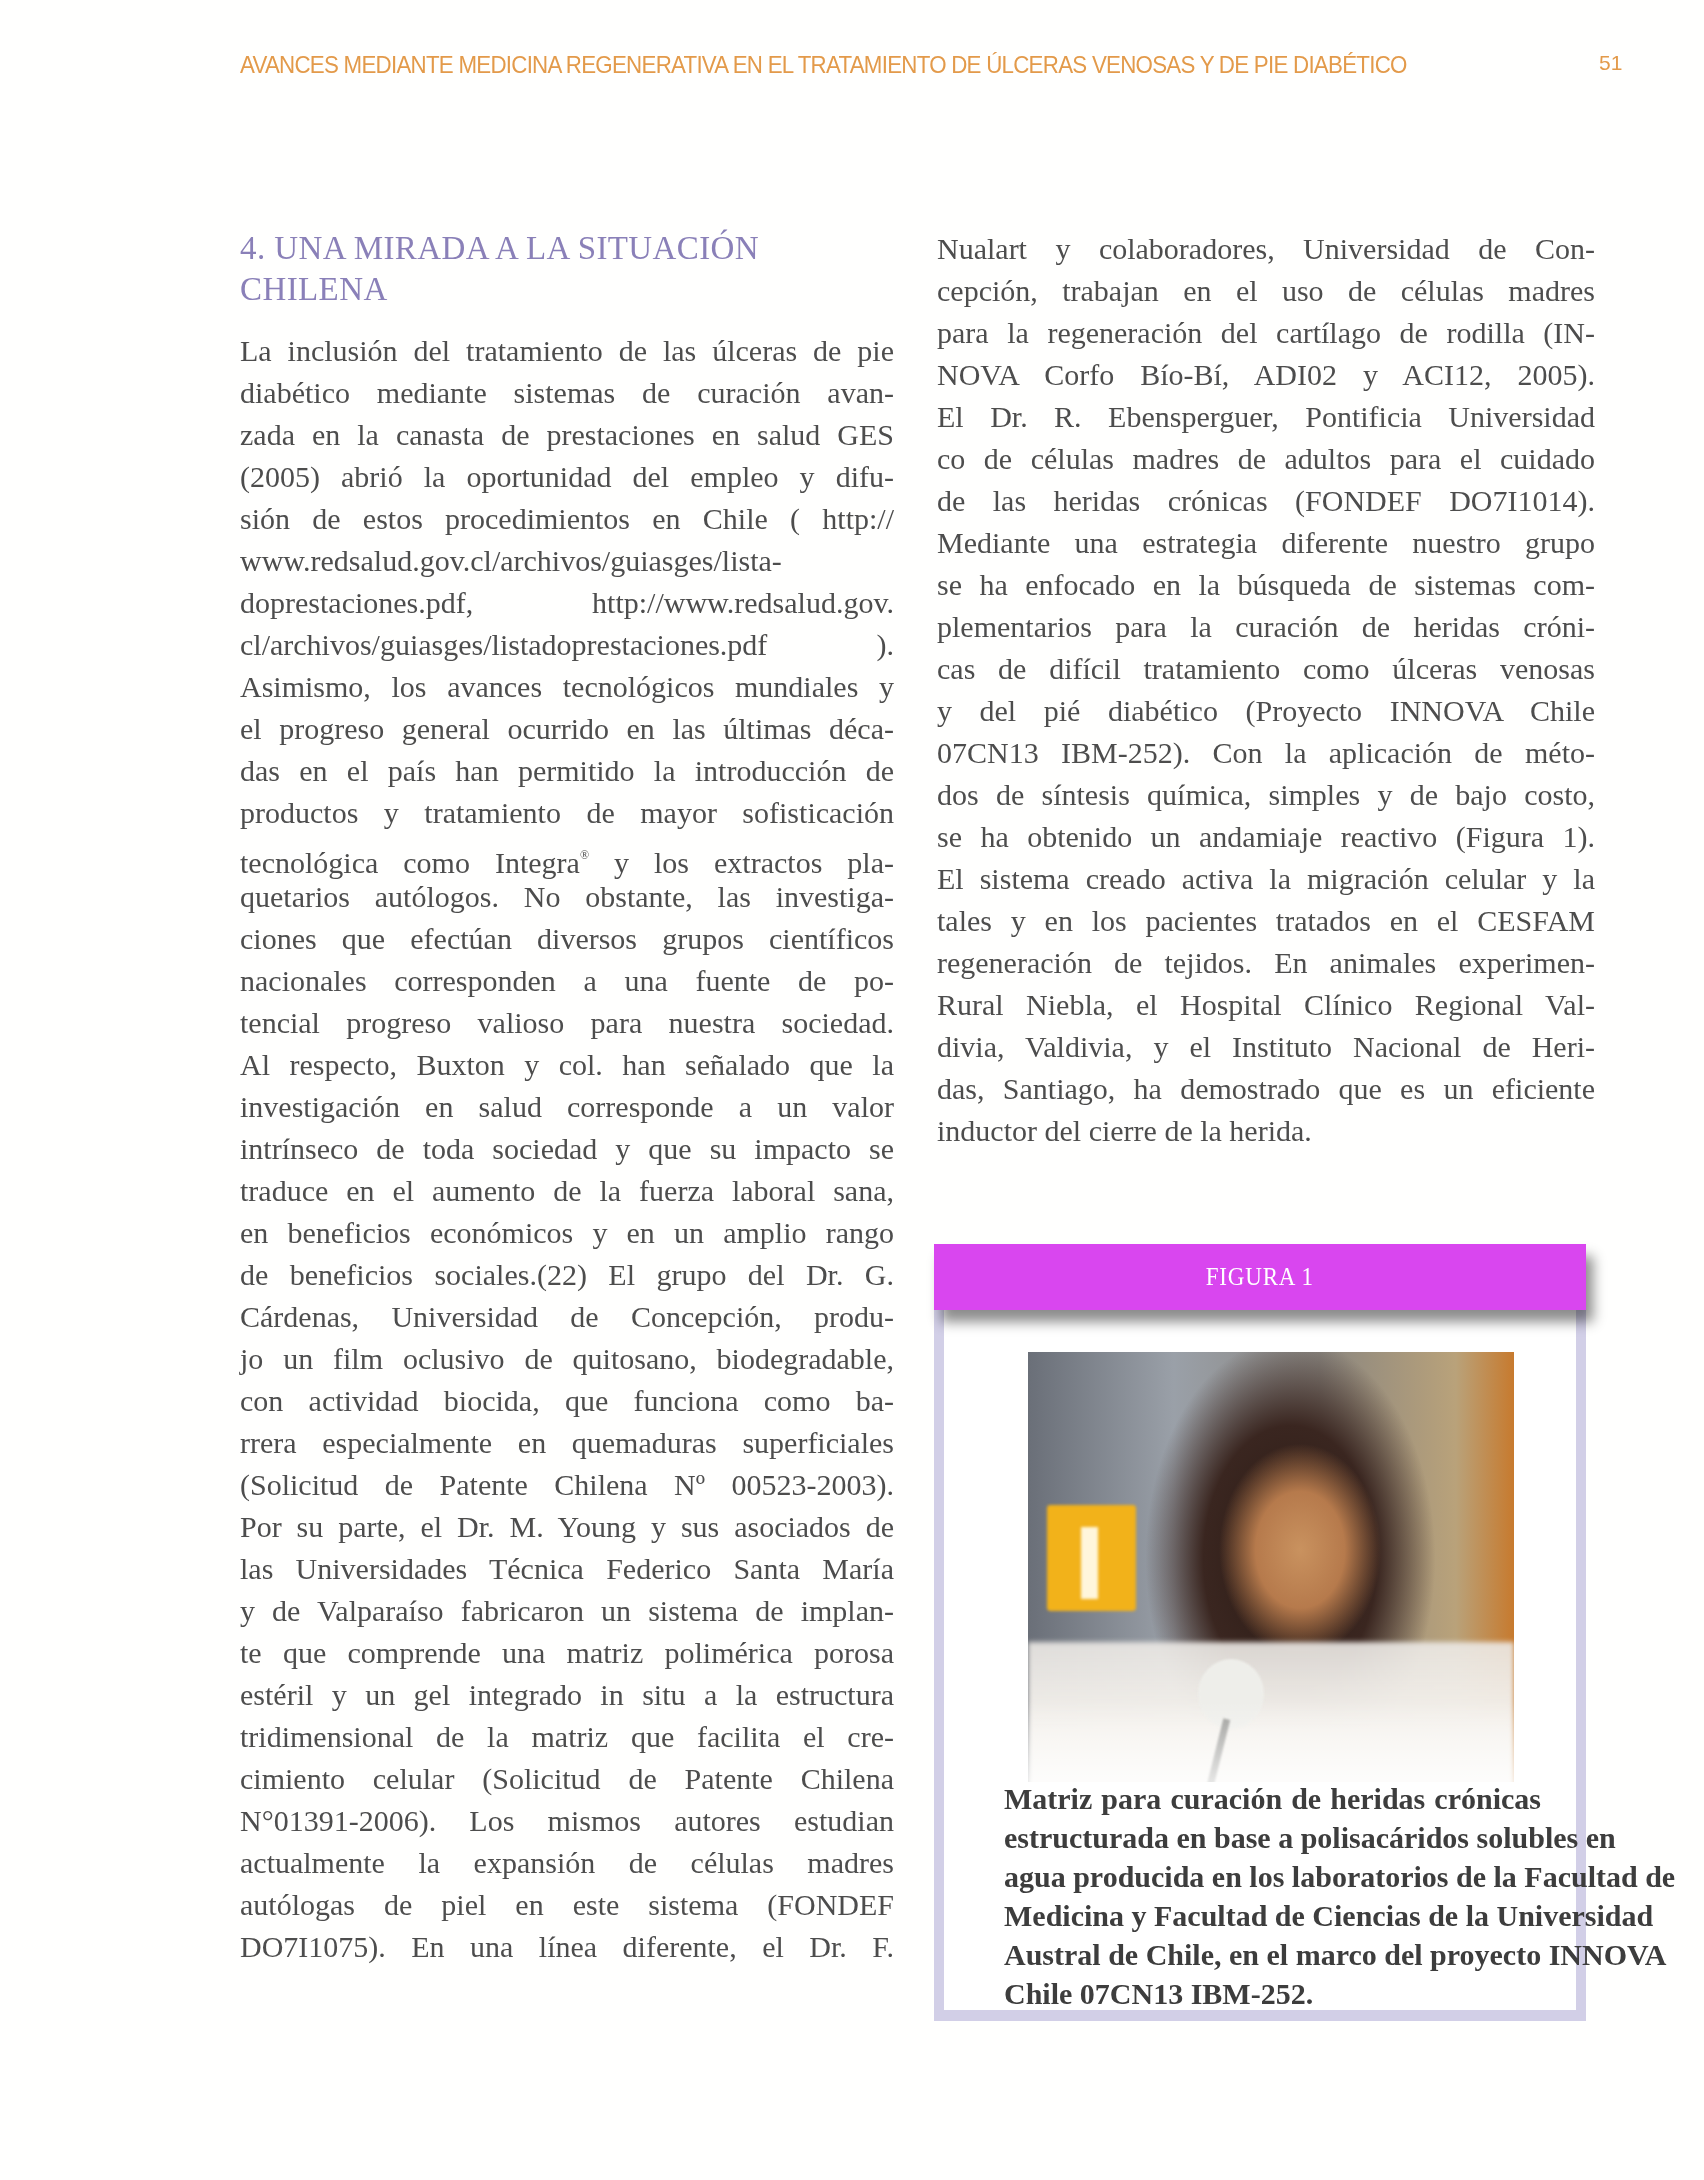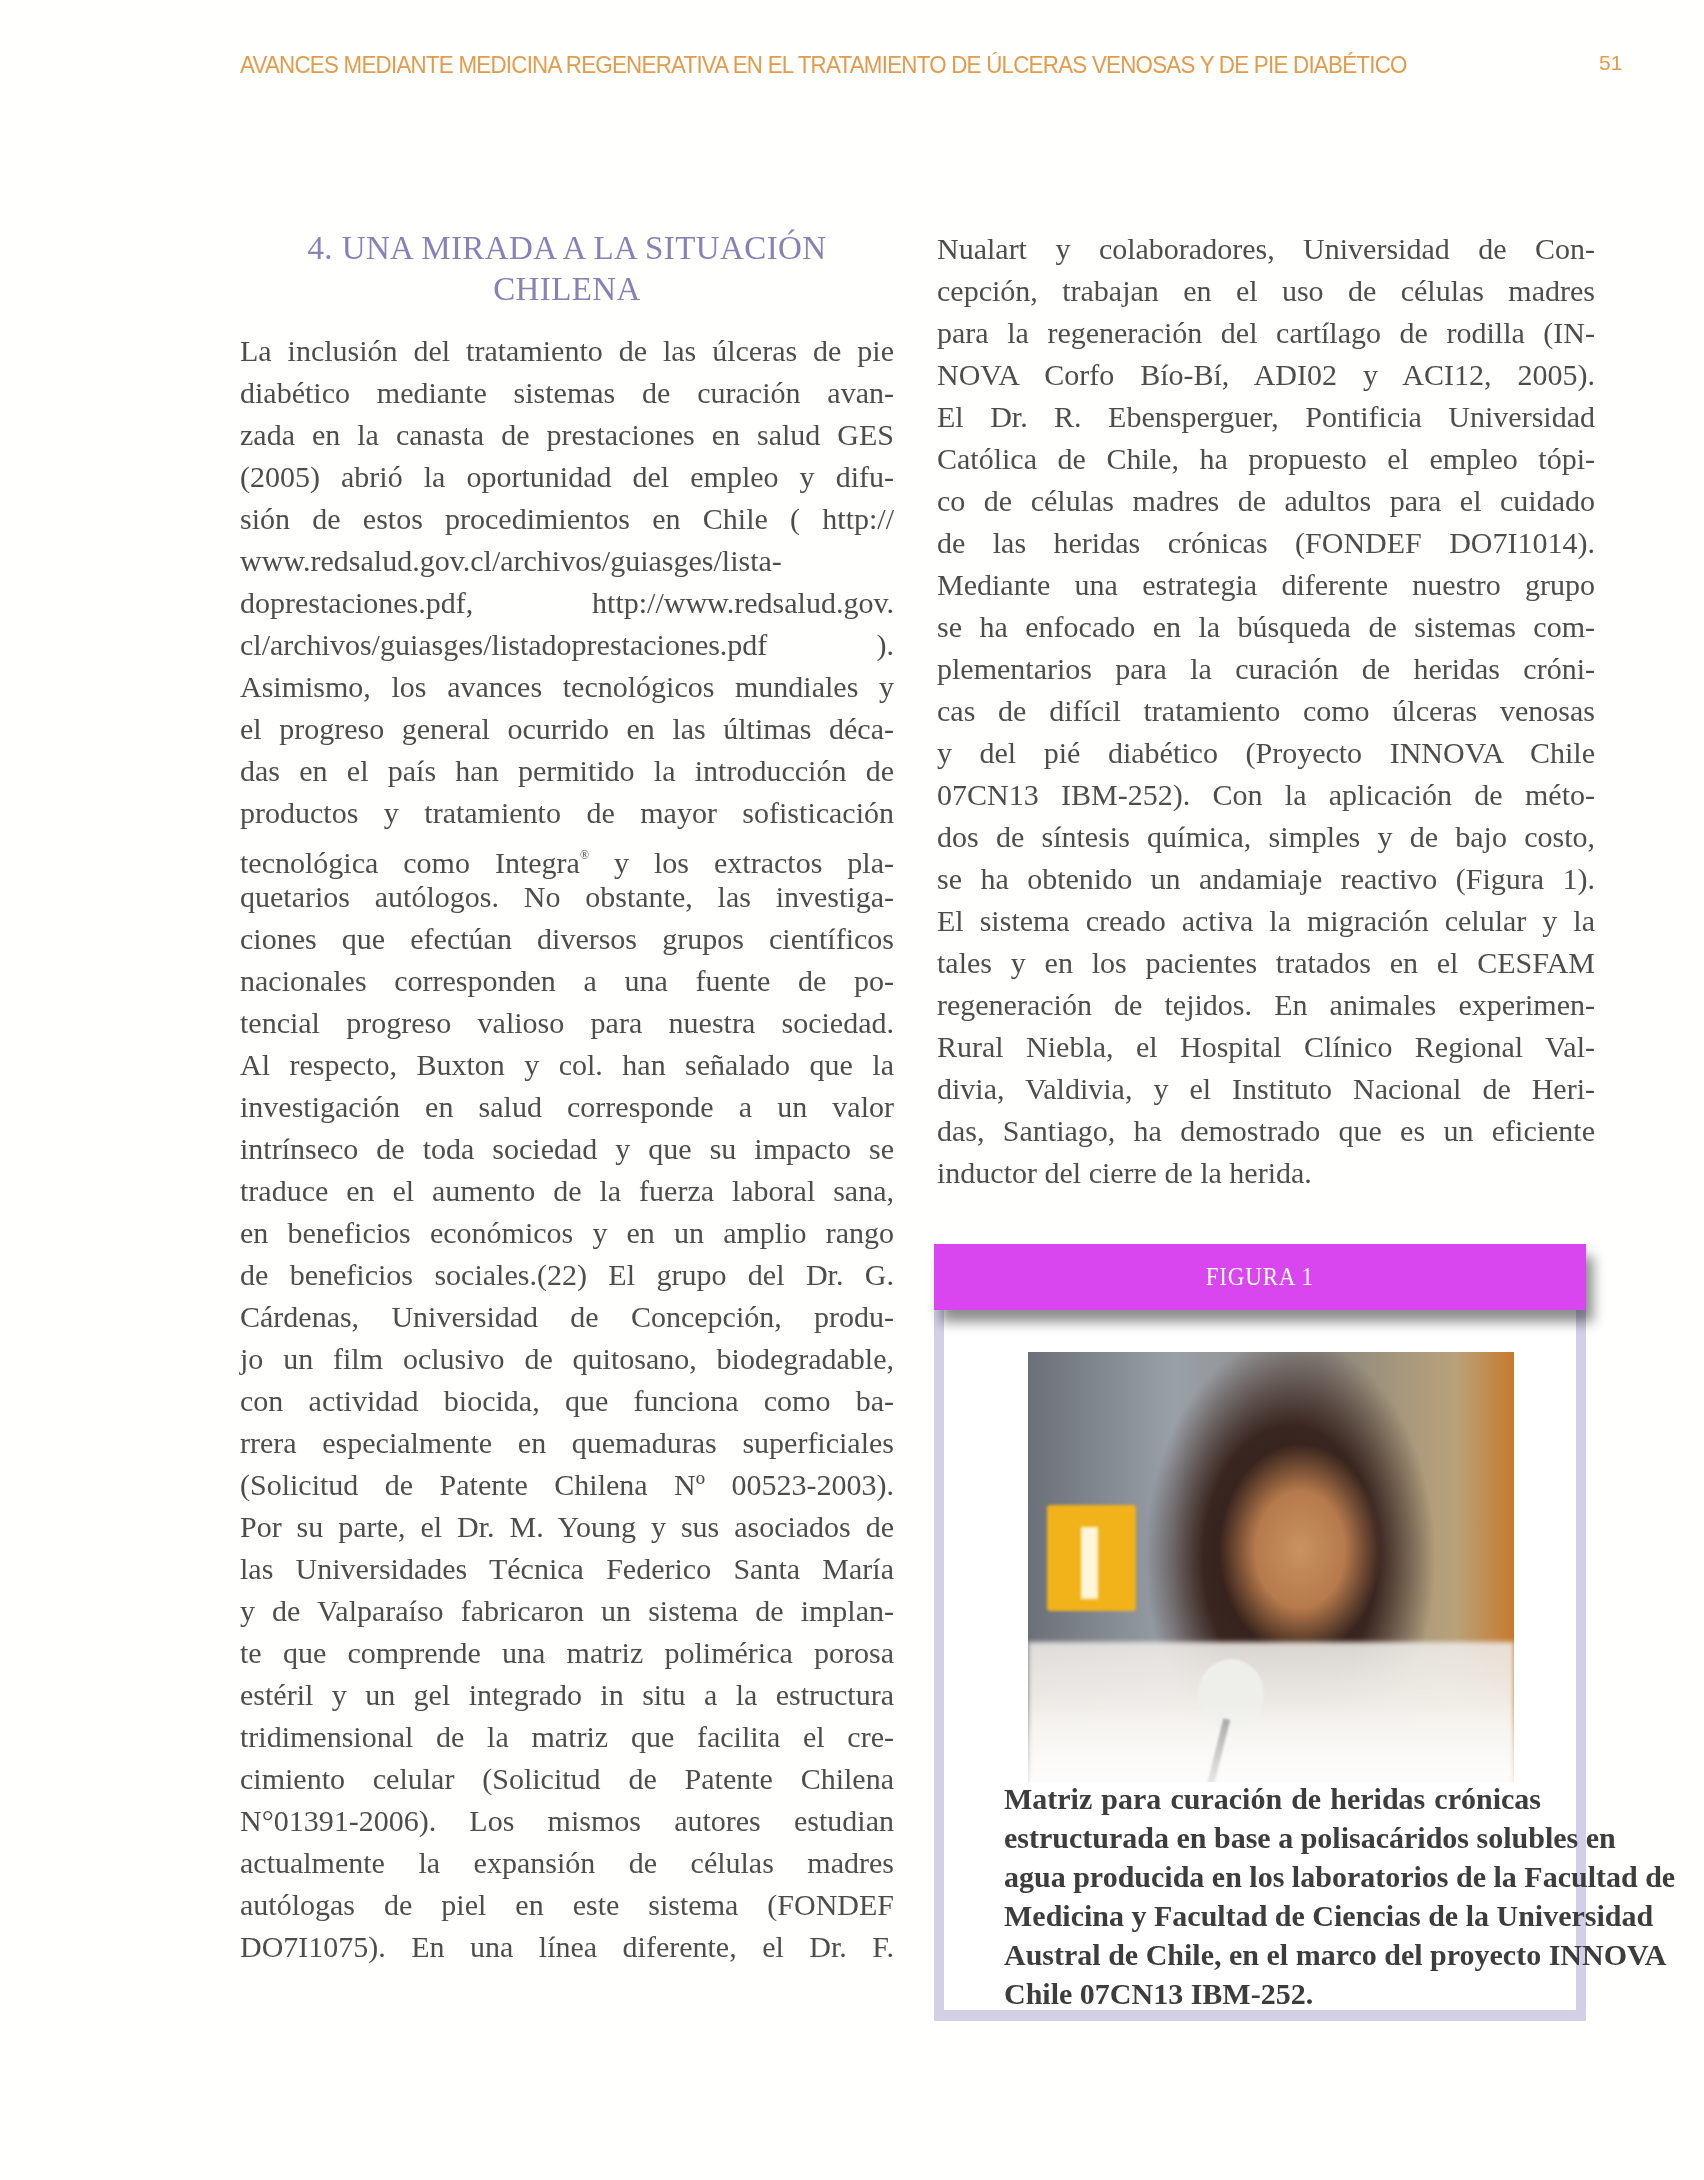--- a/index.html
+++ b/index.html
@@ -29,21 +29,21 @@
   .col.right { left: 937px; width: 658px; top: 228px; }
   .line {
     display: block; white-space: nowrap; text-align: justify; text-align-last: justify;
     height: 42px;
   }
   .line.last { text-align-last: left; }
   .section-heading {
     color: #8a80b8; font-size: 33px; line-height: 41px; letter-spacing: 0.4px;
     margin: 0 0 20.4px 0; font-weight: normal;
   }
-  .section-heading span { display: block; text-align: center; }
+  .section-heading span { display: block; }
   sup.reg { font-size: 12px; vertical-align: 13.6px; }
 
   .figure-box {
     position: absolute; left: 934px; top: 1244px; width: 652px; height: 777px;
   }
   .figure-frame {
     position: absolute; left: 0; top: 0; width: 652px; height: 777px;
     background: #d2cfe7; box-sizing: border-box;
   }
   .figure-inner {
@@ -157,21 +157,20 @@
     </div>
 </div>
 
 <div class="col right">
   <div id="right-body">
       <span class="line">Nualart y colaboradores, Universidad de Con-</span>
       <span class="line">cepción, trabajan en el uso de células madres</span>
       <span class="line">para la regeneración del cartílago de rodilla (IN-</span>
       <span class="line">NOVA Corfo Bío-Bí, ADI02 y ACI12, 2005).</span>
       <span class="line">El Dr. R. Ebensperguer, Pontificia Universidad</span>
-      <span class="line">Católica de Chile, ha propuesto el empleo tópi-</span>
       <span class="line">co de células madres de adultos para el cuidado</span>
       <span class="line">de las heridas crónicas (FONDEF DO7I1014).</span>
       <span class="line">Mediante una estrategia diferente nuestro grupo</span>
       <span class="line">se ha enfocado en la búsqueda de sistemas com-</span>
       <span class="line">plementarios para la curación de heridas cróni-</span>
       <span class="line">cas de difícil tratamiento como úlceras venosas</span>
       <span class="line">y del pié diabético (Proyecto INNOVA Chile</span>
       <span class="line">07CN13 IBM-252). Con la aplicación de méto-</span>
       <span class="line">dos de síntesis química, simples y de bajo costo,</span>
       <span class="line">se ha obtenido un andamiaje reactivo (Figura 1).</span>

